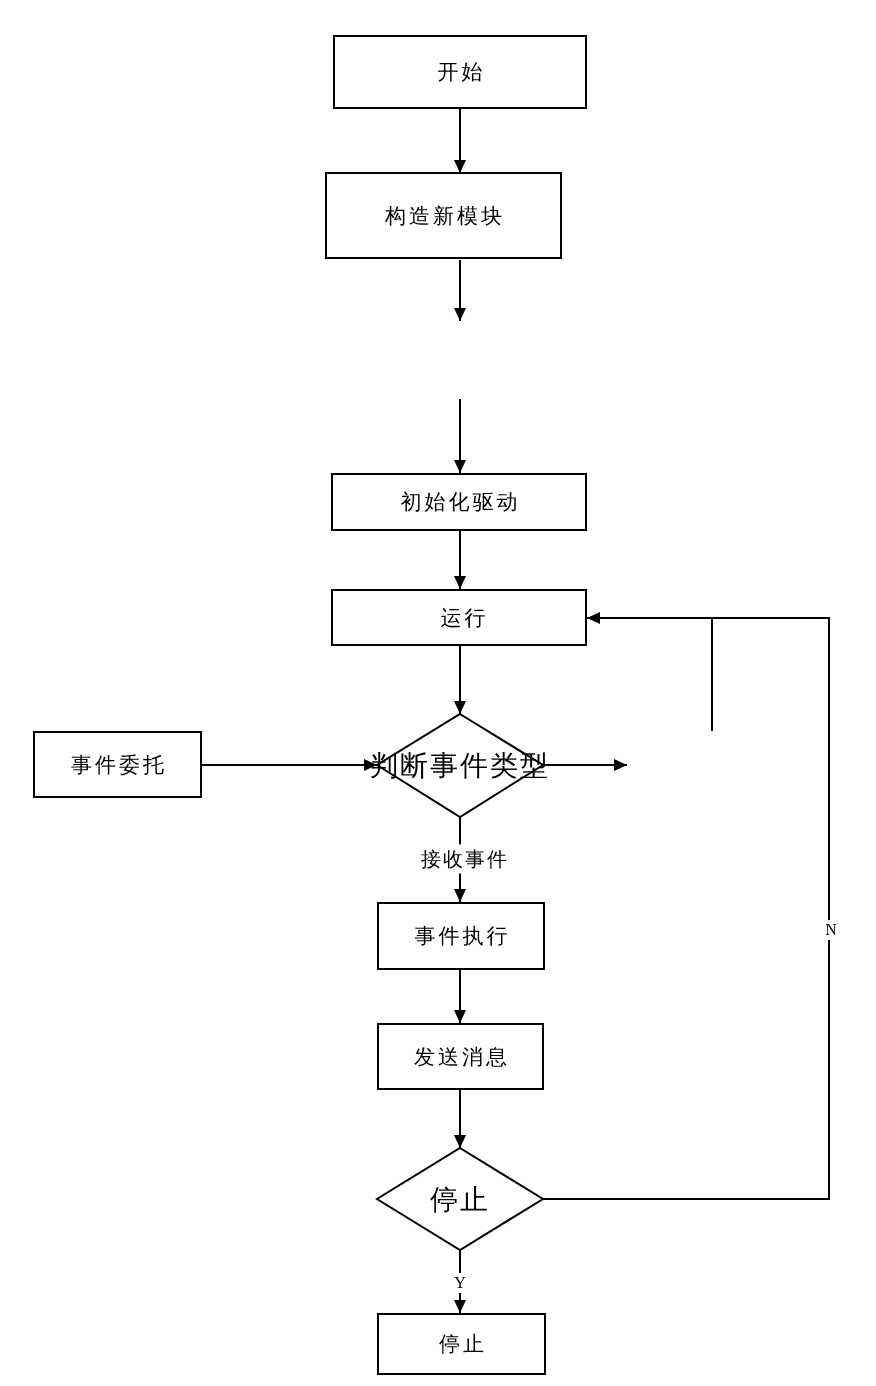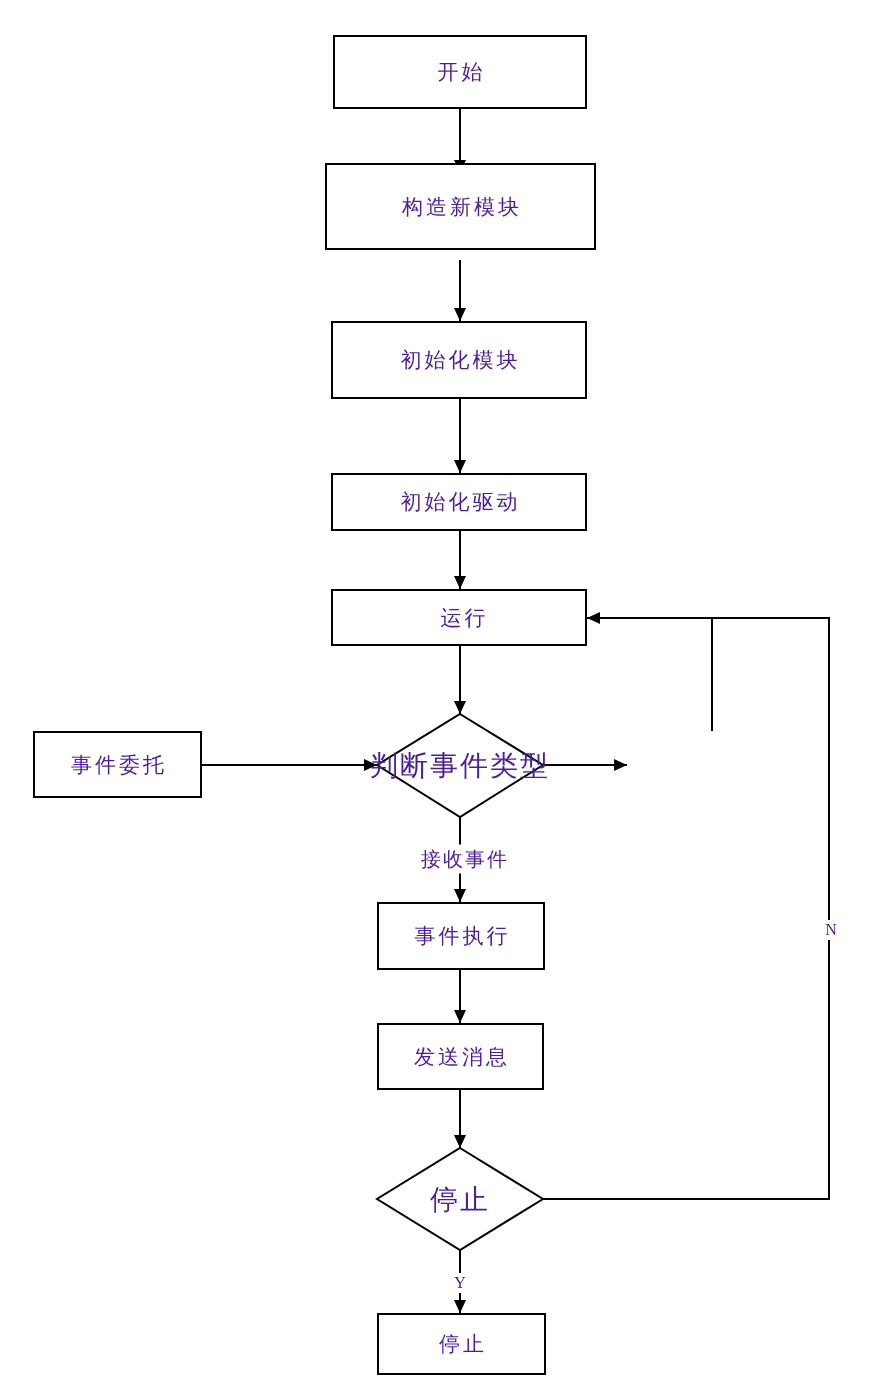--- a/index.html
+++ b/index.html
@@ -2,21 +2,21 @@
 <html><head>
 <meta charset="utf-8">
 <style>
   html, body { margin: 0; padding: 0; background: #ffffff; }
   #canvas {
     position: relative;
     width: 876px;
     height: 1386px;
     background: #ffffff;
     font-family: "Liberation Serif", "DejaVu Serif", serif;
-    color: #4c1d95;
+    color: #000000;
     overflow: hidden;
   }
   #wires {
     position: absolute;
     left: 0; top: 0;
     width: 876px; height: 1386px;
   }
   .node {
     position: absolute;
     box-sizing: border-box;
@@ -88,23 +88,22 @@
     </g>
 
     <g stroke="#000000" stroke-width="2" fill="#ffffff">
       <polygon points="460,714 543,765 460,817 377,765"></polygon>
       <polygon points="460,1148 543,1199 460,1250 377,1199"></polygon>
     </g>
   </svg>
 
   <div class="node" style="left:333px; top:35px;  width:254px; height:74px;">开始</div>
 
-  <div class="node" style="left:325px; top:163px; width:271px; height:87px;font-family:Liberation Serif, serif;">构造新模块</div>
+  <div class="node" style="left:325px; top:172px; width:237px; height:87px;font-family:Liberation Serif, serif;">构造新模块</div>
 
-  <div class="node" style="left:331px; top:321px; width:256px; height:78px;">初始化模块</div>
 
   <div class="node" style="left:331px; top:473px; width:256px; height:58px;">初始化驱动</div>
 
   <div class="node" style="left:331px; top:589px; width:256px; height:57px;padding-left:8px;">运行</div>
 
   <div class="node" style="left:13px;  top:731px; width:169px; height:67px;margin-left:20px;">事件委托</div>
 
 
   <div class="node" style="left:377px; top:902px; width:168px; height:68px;text-align:right;">事件执行</div>
 

